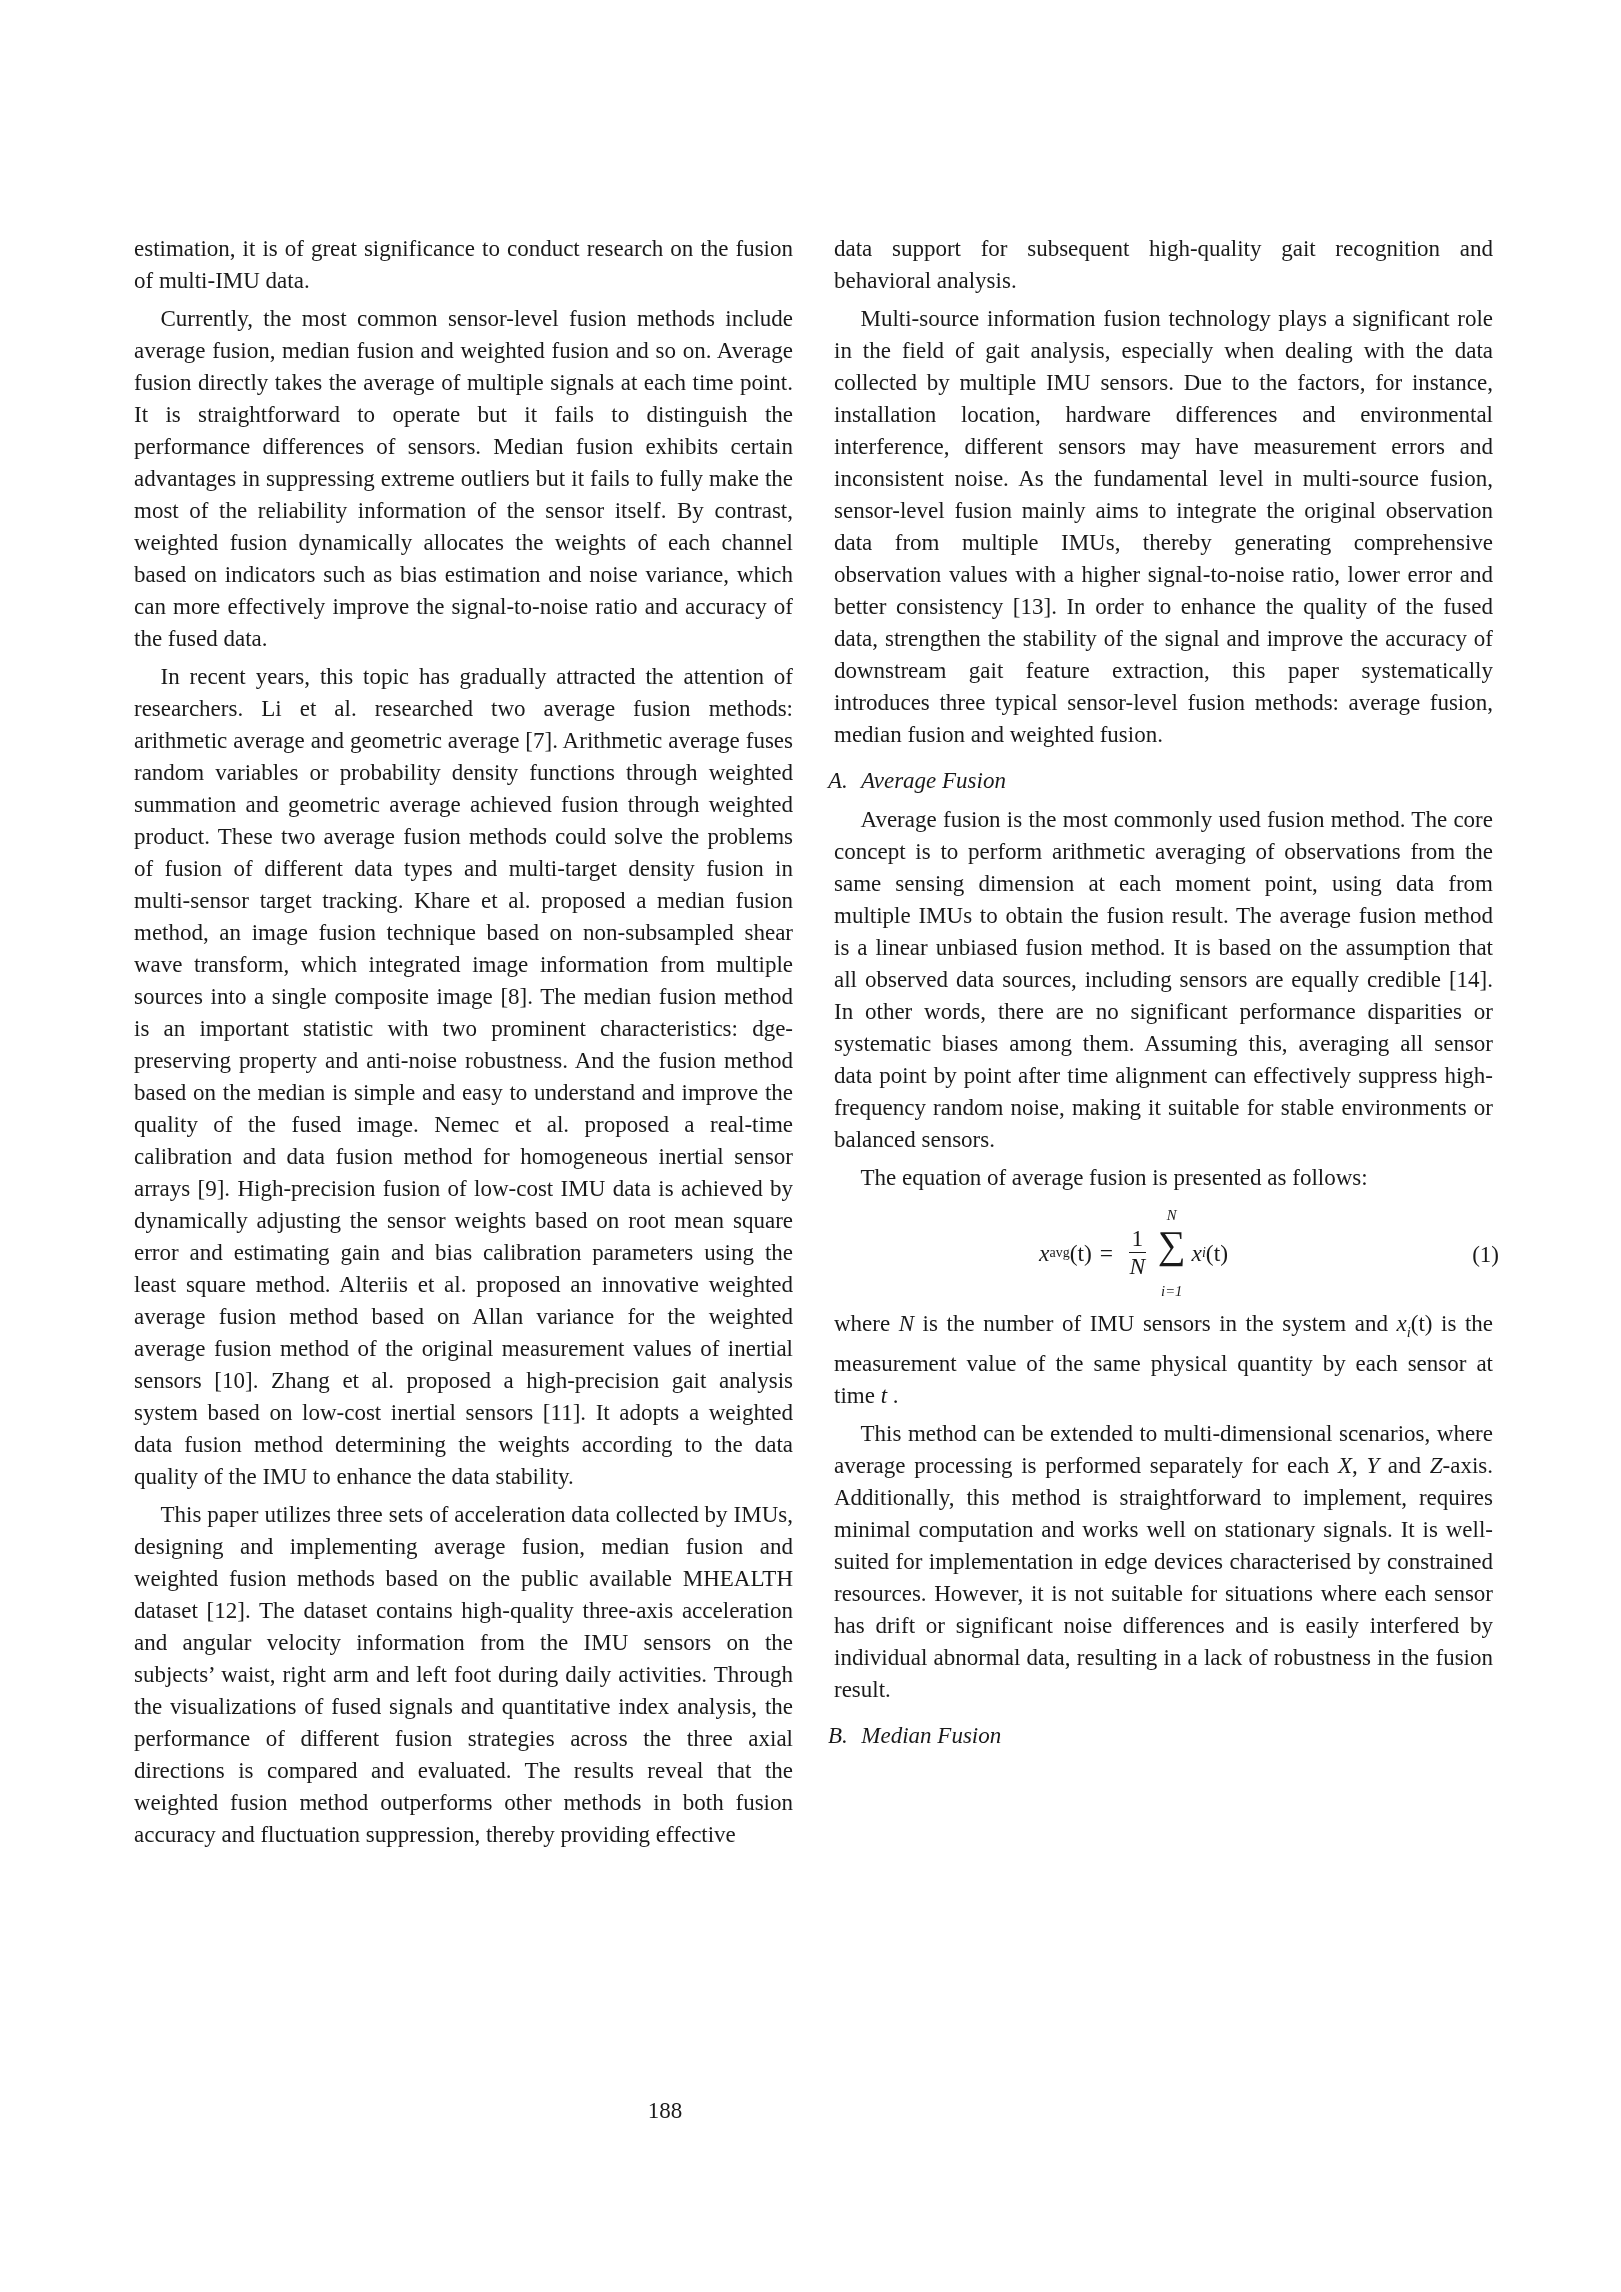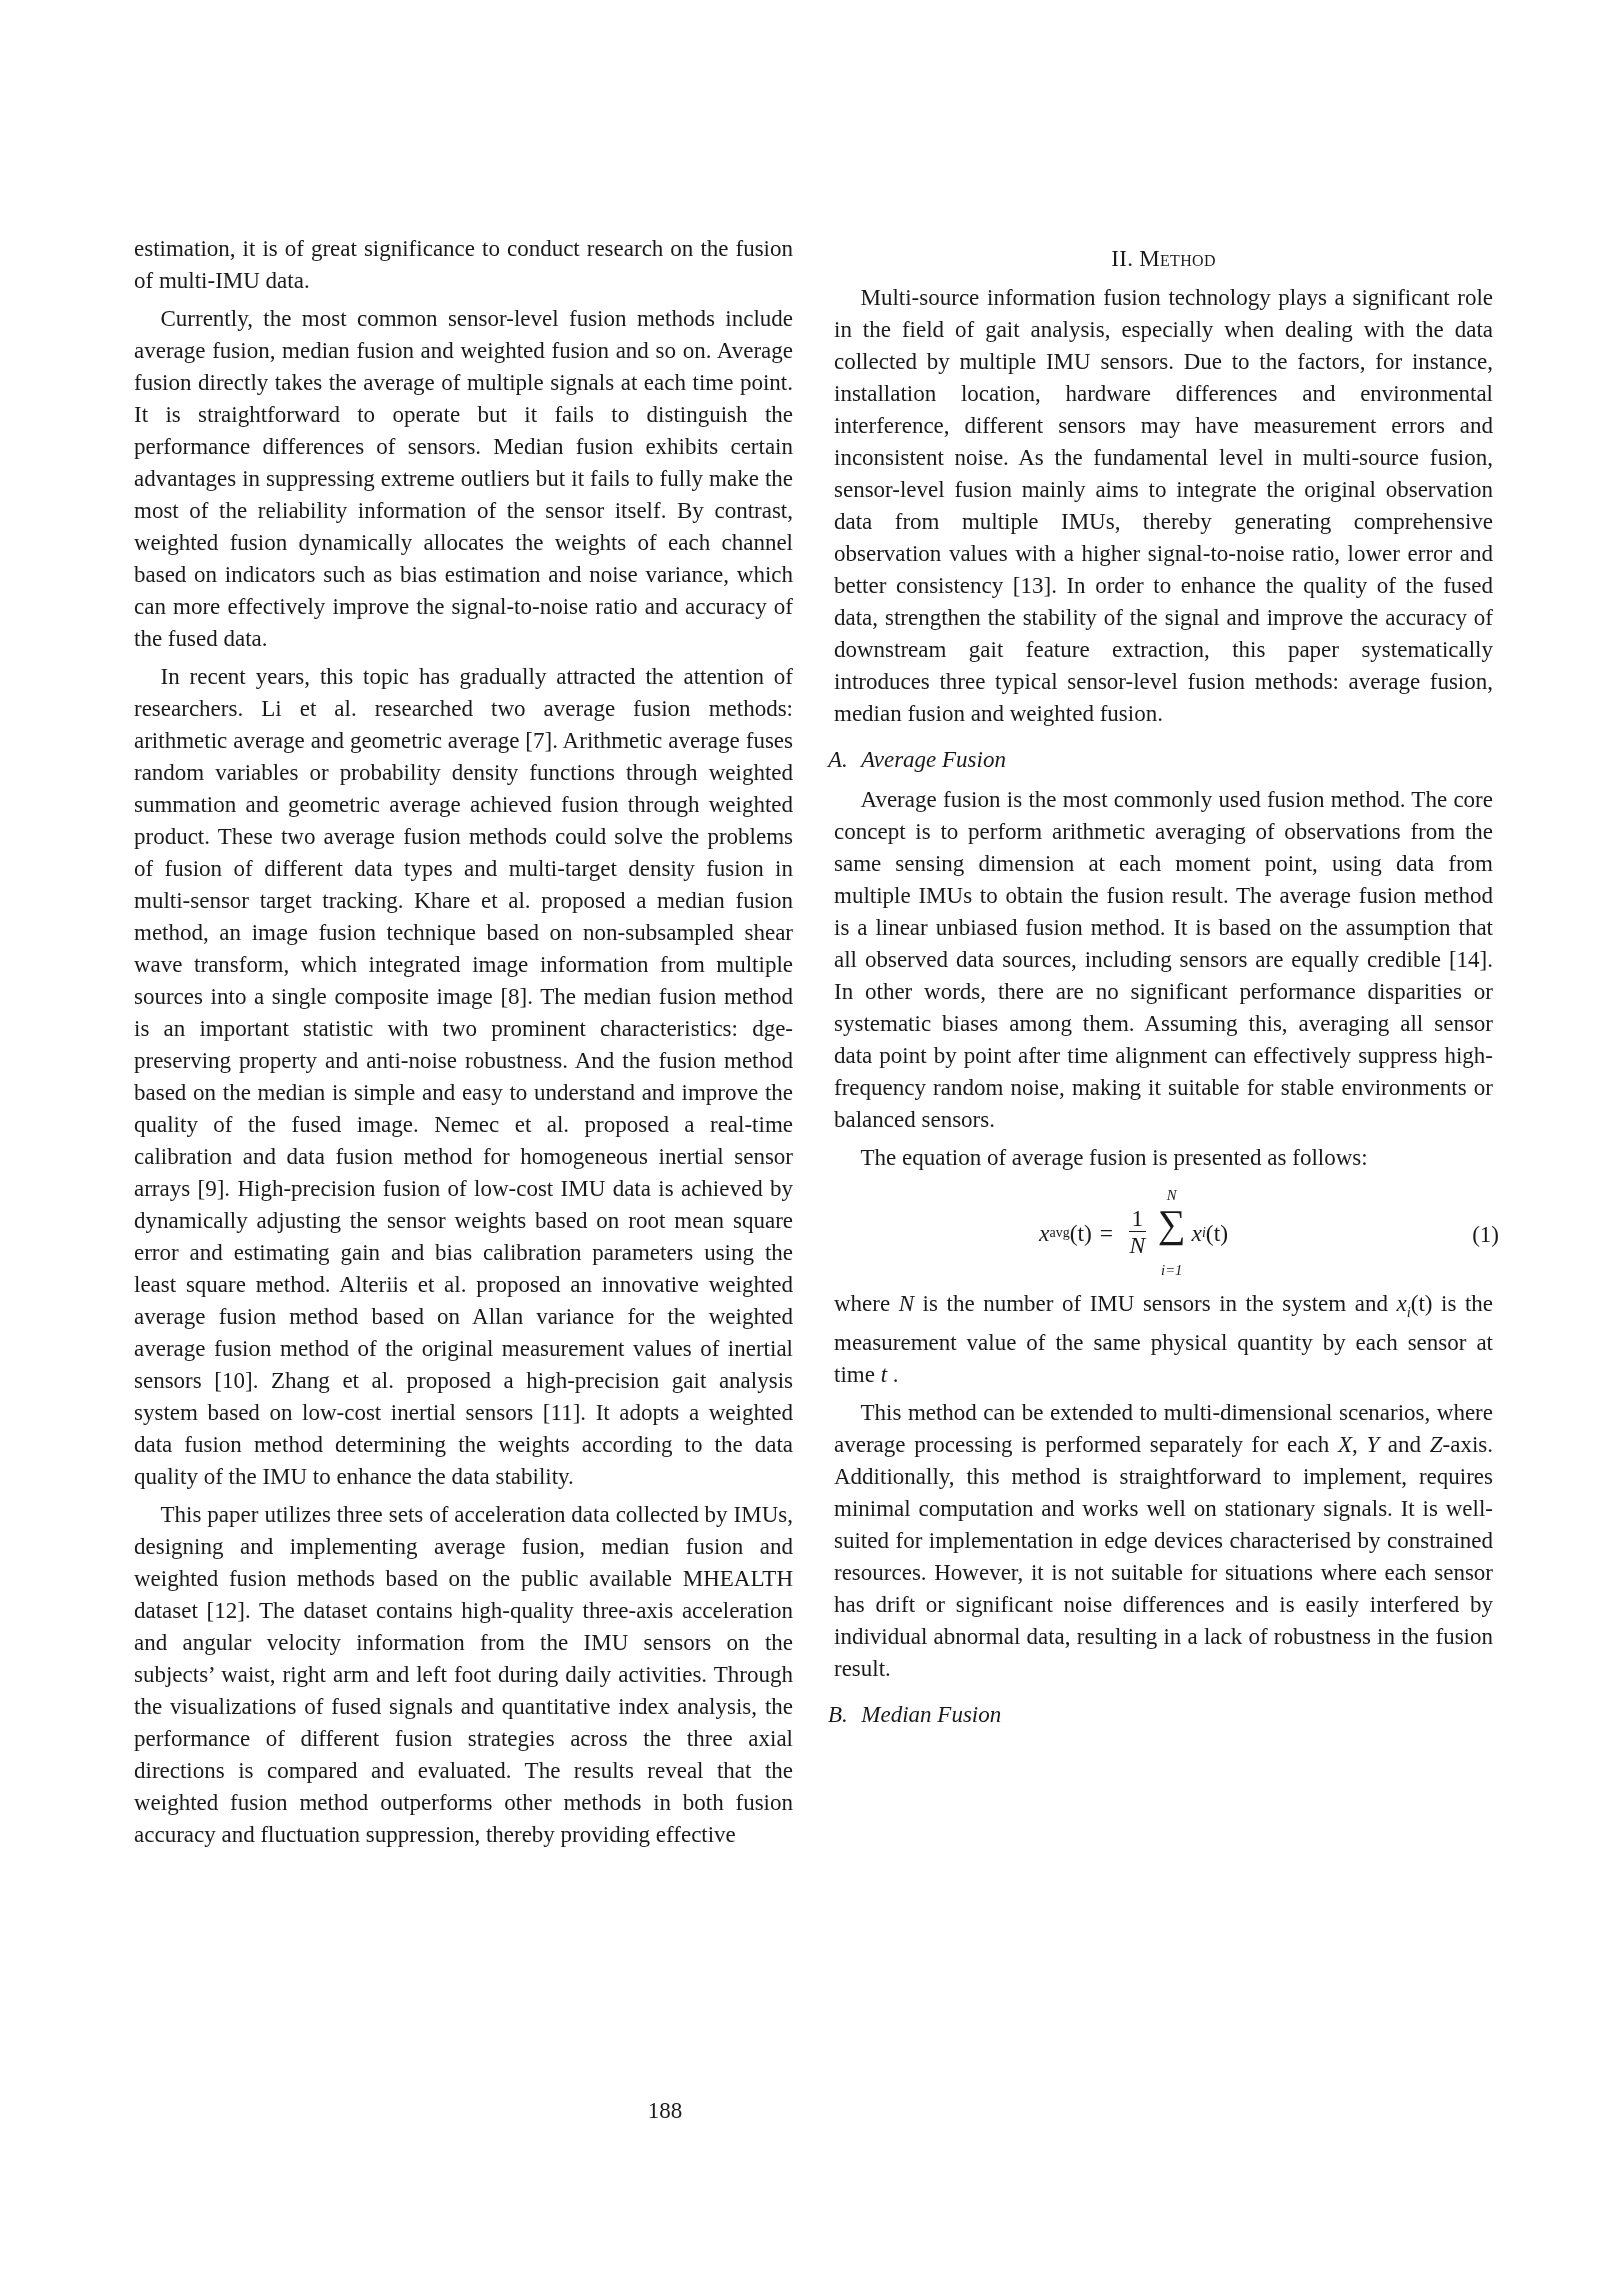--- a/index.html
+++ b/index.html
@@ -52,25 +52,22 @@
 <body>
 
 <div class="col col-left">
   <p>estimation, it is of great significance to conduct research on the fusion of multi-IMU data.</p>
   <p class="indent">Currently, the most common sensor-level fusion methods include average fusion, median fusion and weighted fusion and so on. Average fusion directly takes the average of multiple signals at each time point. It is straightforward to operate but it fails to distinguish the performance differences of sensors. Me­dian fusion exhibits certain advantages in suppressing extreme outliers but it fails to fully make the most of the reliability information of the sensor itself. By contrast, weighted fusion dynamically allocates the weights of each channel based on indicators such as bias estimation and noise variance, which can more effectively improve the signal-to-noise ratio and accuracy of the fused data.</p>
   <p class="indent">In recent years, this topic has gradually attracted the attention of researchers. Li et al. researched two average fusion methods: arithmetic average and geometric average [7]. Arithmetic average fuses random variables or probability density functions through weighted summation and geometric average achieved fusion through weighted product. These two average fusion methods could solve the problems of fusion of different data types and multi-target density fusion in multi-sensor target tracking. Khare et al. proposed a median fusion method, an image fusion technique based on non-subsampled shear wave transform, which integrated image information from multiple sources into a single composite image [8]. The median fusion method is an important statistic with two prominent characteristics: dge-preserving property and anti-noise robustness. And the fusion method based on the median is simple and easy to understand and improve the quality of the fused image. Nemec et al. proposed a real-time calibration and data fusion method for homogeneous inertial sensor arrays [9]. High-precision fusion of low-cost IMU data is achieved by dynamically adjusting the sensor weights based on root mean square error and estimating gain and bias calibration parameters using the least square method. Alteriis et al. proposed an innovative weighted average fusion method based on Allan variance for the weighted average fusion method of the original measurement values of inertial sensors [10]. Zhang et al. proposed a high-precision gait analysis system based on low-cost inertial sensors [11]. It adopts a weighted data fusion method determining the weights according to the data quality of the IMU to enhance the data stability.</p>
   <p class="indent">This paper utilizes three sets of acceleration data collected by IMUs, designing and implementing average fusion, median fusion and weighted fusion methods based on the public available MHEALTH dataset [12]. The dataset contains high-quality three-axis acceleration and angular velocity informa­tion from the IMU sensors on the subjects’ waist, right arm and left foot during daily activities. Through the visualizations of fused signals and quantitative index analysis, the performance of different fusion strategies across the three axial directions is compared and evaluated. The results reveal that the weighted fusion method outperforms other methods in both fusion accu­racy and fluctuation suppression, thereby providing effective</p>
 </div>
 
 <div class="col col-right">
+  <p>data support for subsequent high-quality gait recognition and behavioral analysis.</p>
 
-  <div class="section-heading">
-    <span>II.</span>
-    <span>Method</span>
-  </div>
   <p class="indent">Multi-source information fusion technology plays a signifi­cant role in the field of gait analysis, especially when dealing with the data collected by multiple IMU sensors. Due to the factors, for instance, installation location, hardware differences and environmental interference, different sensors may have measurement errors and inconsistent noise. As the fundamental level in multi-source fusion, sensor-level fusion mainly aims to integrate the original observation data from multiple IMUs, thereby generating comprehensive observation values with a higher signal-to-noise ratio, lower error and better consistency [13]. In order to enhance the quality of the fused data, strengthen the stability of the signal and improve the accuracy of downstream gait feature extraction, this paper systematically introduces three typical sensor-level fusion methods: average fusion, median fusion and weighted fusion.</p>
 
   <div class="subsection-heading">
     <span class="letter">A.</span>
     <span>Average Fusion</span>
   </div>
   <p class="indent">Average fusion is the most commonly used fusion method. The core concept is to perform arithmetic averaging of ob­servations from the same sensing dimension at each moment point, using data from multiple IMUs to obtain the fusion result. The average fusion method is a linear unbiased fusion method. It is based on the assumption that all observed data sources, including sensors are equally credible [14]. In other words, there are no significant performance disparities or systematic biases among them. Assuming this, averaging all sensor data point by point after time alignment can effectively suppress high-frequency random noise, making it suitable for stable environments or balanced sensors.</p>
   <p class="indent">The equation of average fusion is presented as follows:</p>
 
   <div class="equation">

